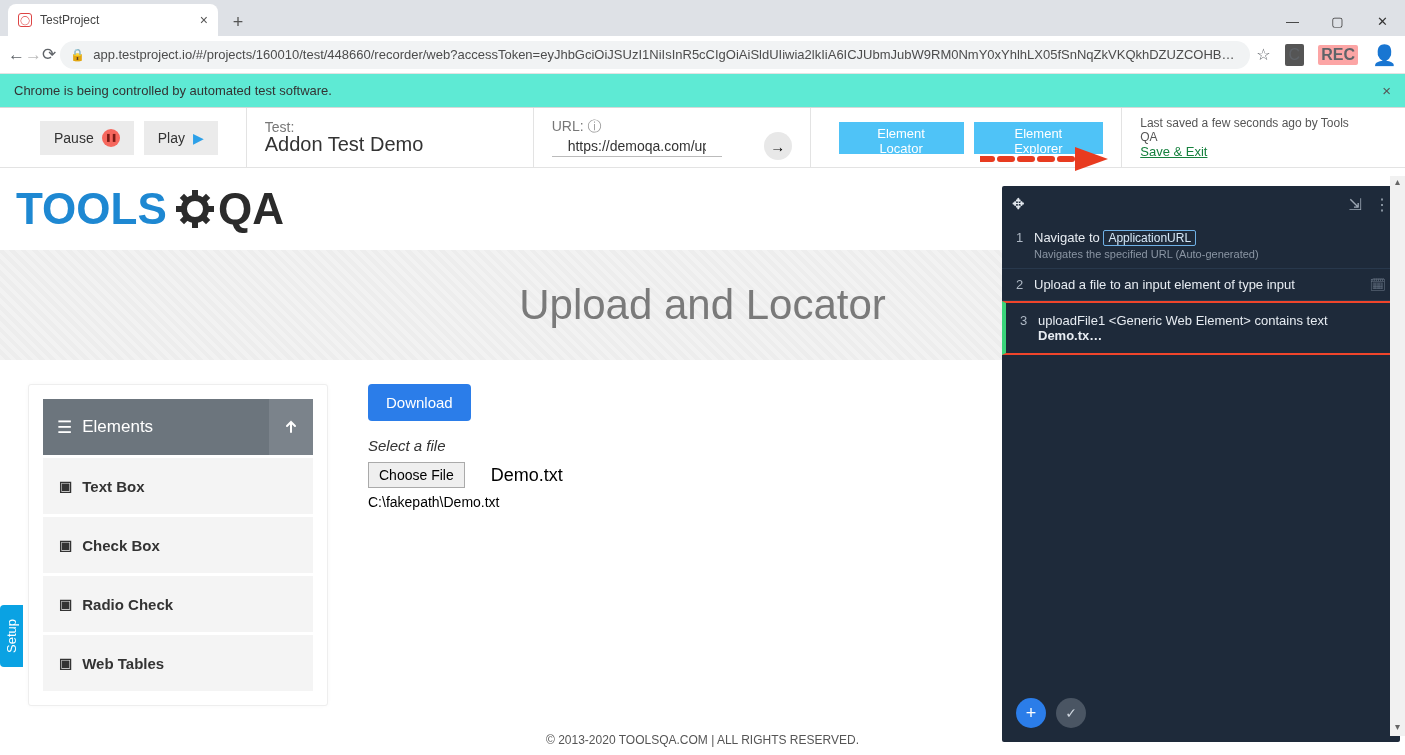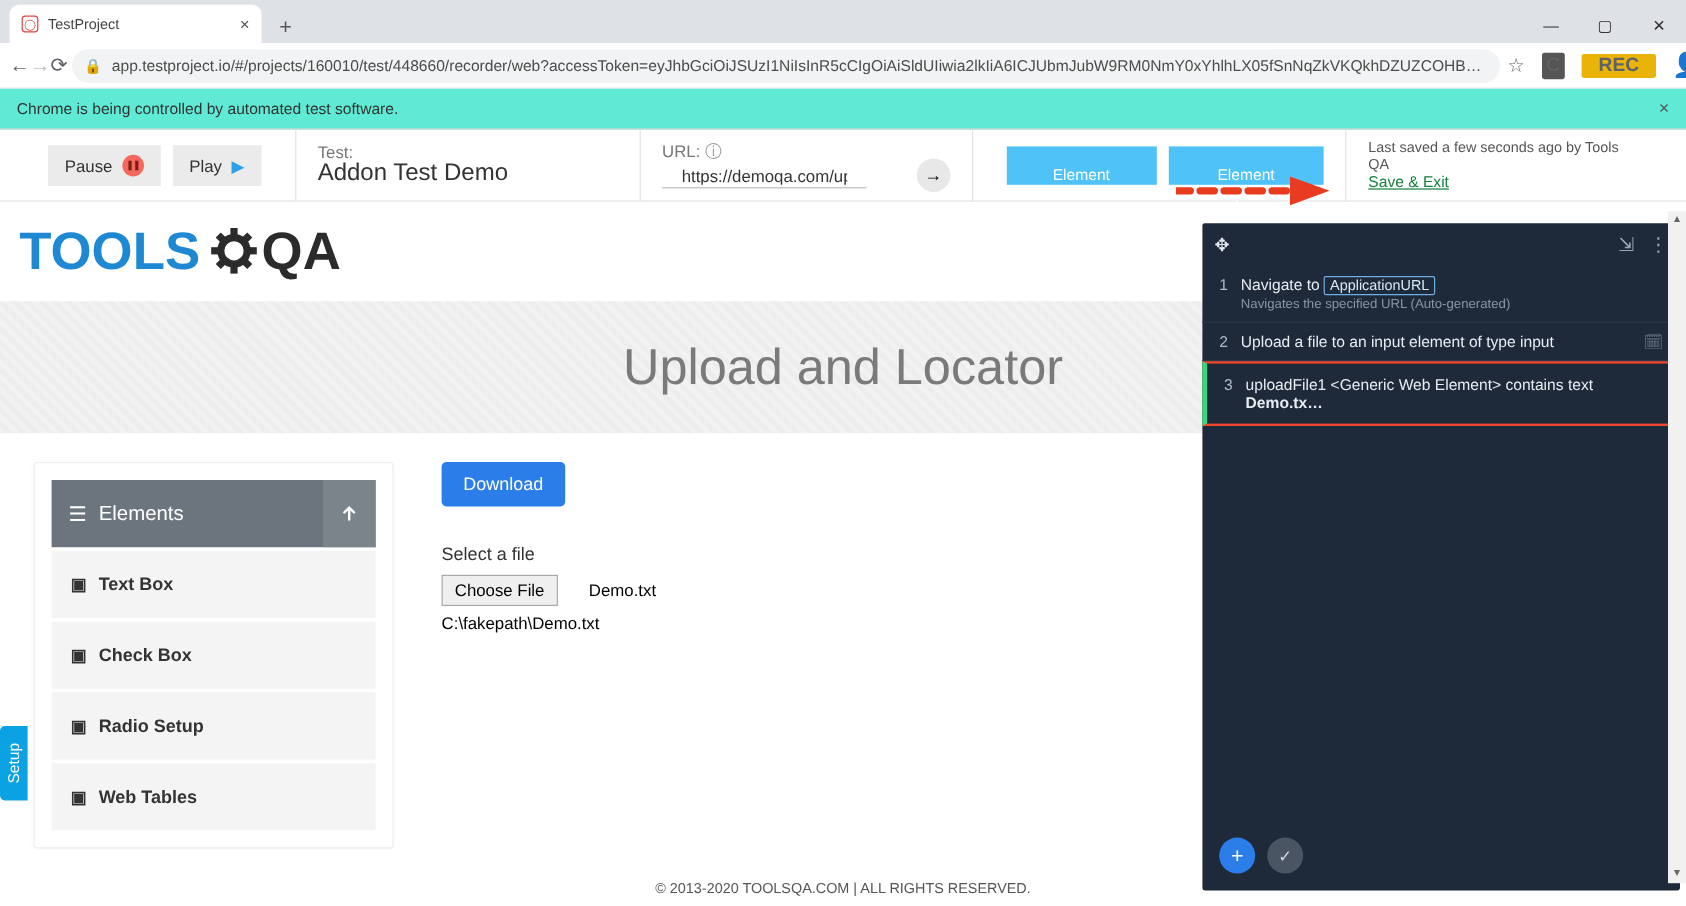--- a/index.html
+++ b/index.html
@@ -12,62 +12,62 @@
 .tab .close { margin-left: auto; font-size: 14px; color: #555; }
 .newtab { width: 28px; height: 28px; display:flex;align-items:center;justify-content:center;color:#555;font-size:18px;margin-left:6px;}
 .win-ctrls { margin-left: auto; display: flex; }
 .win-ctrls div { width: 45px; height: 30px; display:flex;align-items:center;justify-content:center;color:#333;font-size:13px;}
 .addr-row { background:#fff; height: 38px; display:flex; align-items:center; padding: 0 8px; border-bottom:1px solid #e3e3e3;}
 .nav-icn { width: 30px; text-align:center; color:#5f6368; font-size:17px;}
 .addr-bar { flex:0 0 1190px; height:28px; background:#f1f3f4; border-radius:14px; display:flex; align-items:center; padding:0 10px; font-size:13px; color:#4c4c4c; overflow:hidden; margin-left:4px;}
 .lock { font-size:12px; margin-right:8px; color:#5a5a5a;}
 .addr-actions { margin-left:auto; display:flex; align-items:center; gap:14px; padding:0 6px;}
 .addr-actions span {font-size:16px;color:#5f6368;}
-.ext-badge { font-size:9px; background:#eab308; color:#fff; padding:1px 14px; border-radius:2px; font-weight:bold;}
+.ext-badge { font-size:9px; background:#fca5a5; color:#fff; padding:1px 3px; border-radius:2px; font-weight:bold;}
 .ext-c { background:#555; color:#fff; font-size:11px; padding:2px 4px; border-radius:2px;}
 .info-bar { background:#5eead4; height:34px; border-bottom:1px solid #d8d8d8; display:flex; align-items:center; padding:0 14px; font-size:13px; color:#333;}
 .info-bar .x { margin-left:auto; font-size:15px; color:#555;}
 
 
 .app-toolbar { height:60px; border-bottom:1px solid #e3e3e3; display:flex; align-items:center; padding:0 40px 0 40px; position:relative;}
 .btn-gray { background:#ebebeb; border:none; height:34px; padding:0 14px; display:flex; align-items:center; font-size:14px; color:#333; margin-right:10px;}
 .rec-dot { width:18px;height:18px;border-radius:50%;background:#f6675d;margin-left:8px;display:flex;align-items:center;justify-content:center;font-size:10px;color:#7a1b14;}
 .rec-dot::after{content:"❚❚";font-size:8px;letter-spacing:-1px;}
 .play-tri { margin-left:8px; color:#2ca0e8; font-size:14px;}
 .vline { width:1px; background:#e3e3e3; height:60px; margin:0 18px;}
 .test-block {flex:0 0 250px;}
 .lbl-sm { font-size:14px; color:#777;}
 .test-name { font-size:20px; color:#333; margin-top:-2px;}
 .url-block { flex:0 0 240px; position:relative;}
 .url-inp { width:170px; border:none; border-bottom:1px solid #bbb; font-size:14px; color:#333; padding:2px 16px; outline:none;}
 .go-btn { position:absolute; right:0; top:14px; width:28px;height:28px;border-radius:50%;background:#e8e8e8;display:flex;align-items:center;justify-content:center;font-size:15px;}
-.btn-cyan { background:#4fc3f7; color:#fff; border:none; height:32px; padding:16px 16px; font-size:13px; margin-left:10px; }
+.btn-cyan { background:#4fc3f7; color:#fff; border:none; height:32px; padding:4px 16px; font-size:13px; margin-left:10px; }
 .save-block{ margin-left:auto; font-size:12px; color:#555;}
 .save-link{ color:#15803d; font-size:13px;}
 .red-arrow { position:absolute; top:36px; left:980px; }
 
 
 .page { position:relative; height:585px; }
 .logo-row { text-align:left; padding:14px 16px 10px;}
 .logo-row svg { }
 .banner { background:repeating-linear-gradient(45deg,#f2f2f2 0,#f2f2f2 4px,#ededed 4px,#ededed 8px); height:110px; display:flex; align-items:center; justify-content:center;}
 .banner h1 { font-weight:300; color:#7a7a7a; font-size:42px;}
 .main-row { display:flex; padding:24px 0 0 28px;}
 .side-card { width:300px; background:#fff; border:1px solid #eee; border-radius:3px; padding:14px; box-shadow:0 0 4px rgba(0,0,0,.03);}
 .side-head { background:#6c757d; color:#fff; height:56px; display:flex; align-items:center; padding:0 14px; font-size:17px; position:relative;}
 .burger{margin-right:10px;}
 .side-head .up{position:absolute;right:0;top:0;width:44px;height:56px;background:#7b838b;display:flex;align-items:center;justify-content:center;}
 .side-item { background:#f4f4f4; margin-top:3px; height:56px; display:flex; align-items:center; padding:0 16px; font-size:15px; color:#333; font-weight:600;}
 .side-item .ic{margin-right:10px;font-size:14px;color:#333;}
 .content-col { padding-left:40px;}
 .dl-btn{ background:#2b7de9;color:#fff;border:none;padding:10px 18px;border-radius:4px;font-size:15px;}
-.sel-lbl{margin-top:32px;font-size:15px;color:#333;}
+.sel-lbl{margin-top:16px;font-size:15px;color:#333;font-style:italic;}
 .filebox{margin-top:8px;display:flex;align-items:center;}
 .choose{border:1px solid #aaa;background:#efefef;padding:4px 10px;font-size:14px;}
-.chosen{margin-left:6px;font-size:14px;padding-left:20px;}
+.chosen{margin-left:6px;font-size:18px;padding-left:20px;}
 .path{font-size:14px;margin-top:6px;}
 .footer{position:absolute;bottom:6px;width:100%;text-align:center;font-size:12px;color:#555;}
 
 
 .steps-panel{ position:absolute; right:5px; top:186px; width:398px; height:556px; background:#1e2a3a; color:#cfd6df; border-radius:2px;}
 .sp-head{ height:36px; display:flex; align-items:center; padding:0 10px;}
 .sp-head .mv{font-size:15px;color:#e4e9ef;}
 .sp-head .rt{margin-left:auto;display:flex;gap:12px;color:#9ba6b3;font-size:16px;}
 .step{ padding:8px 14px 8px 14px; border-bottom:1px solid #28384c; display:flex; font-size:13px; align-items:flex-start;}
 .step-num{width:18px;color:#aeb8c4;flex-shrink:0;}
@@ -202,21 +202,21 @@
       <div class="side-item">
           <span class="ic">▣</span>
           <span>Text Box</span>
         </div>
       <div class="side-item">
           <span class="ic">▣</span>
           <span>Check Box</span>
         </div>
       <div class="side-item">
           <span class="ic">▣</span>
-          <span>Radio Setup</span>
+          <span>Radio Check</span>
         </div>
       <div class="side-item">
           <span class="ic">▣</span>
           <span>Web Tables</span>
         </div>
     </div>
 
     <div class="content-col">
       <button class="dl-btn">Download</button>
       <div class="sel-lbl">Select a file</div>

